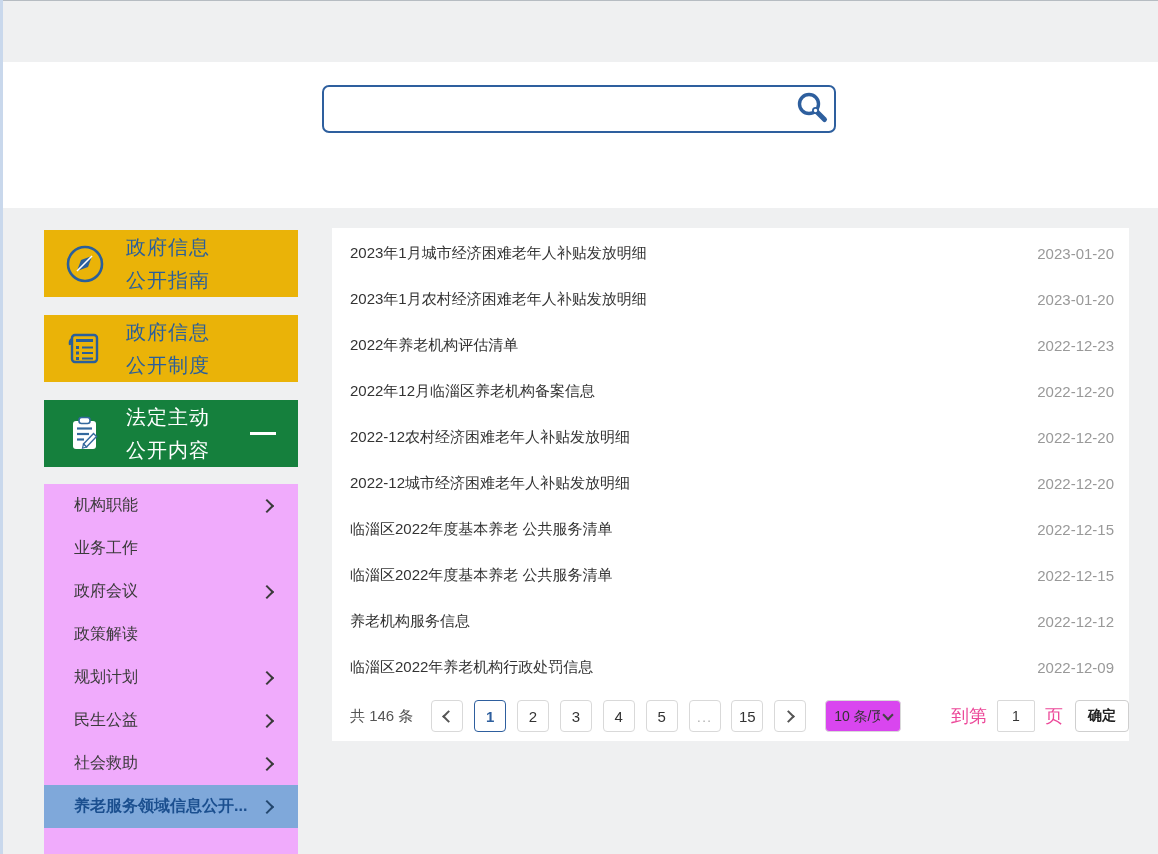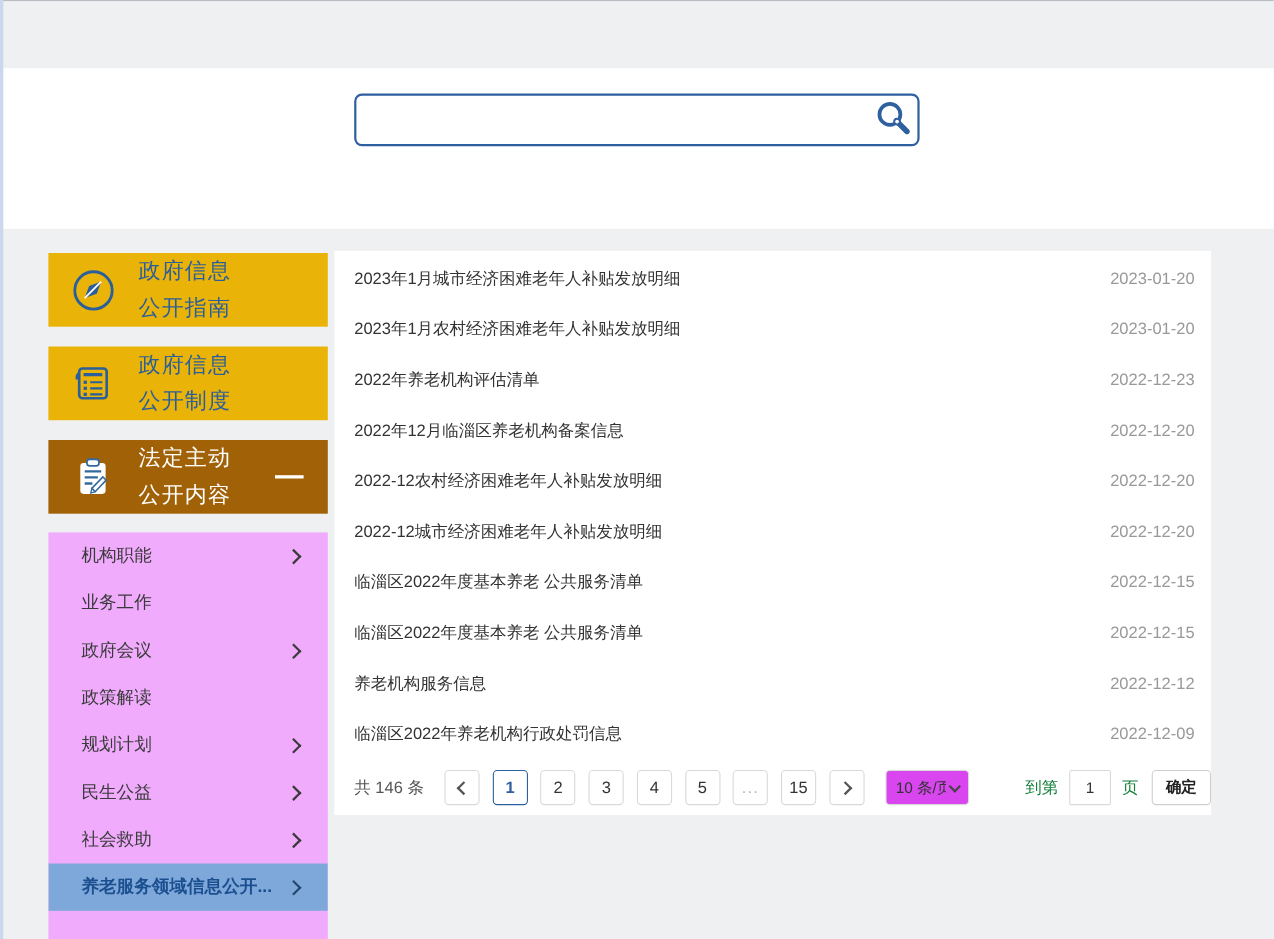--- a/index.html
+++ b/index.html
@@ -19,36 +19,36 @@
   .search-input{flex:1;border:none;outline:none;background:transparent;height:100%;
     padding:0 12px;font-size:16px;color:#333;font-family:inherit;}
   .search-btn{width:44px;height:100%;border:none;background:transparent;cursor:pointer;
     display:flex;align-items:center;justify-content:center;padding:0;}
 
   
   .side-card{position:absolute;left:44px;width:254px;height:67px;background:#eab308;
     display:flex;align-items:center;cursor:pointer;box-sizing:border-box;}
   .side-card .ic{width:46px;height:46px;margin-left:18px;flex:0 0 auto;}
   .side-card .lbl{margin-left:18px;font-size:20px;line-height:33px;color:#2a5f9b;letter-spacing:1px;}
-  .side-card.active{background:#a16207;}
+  .side-card.active{background:#15803d;}
   .side-card.active .lbl{color:#ffffff;}
   .minus-ic{position:absolute;right:22px;top:32px;width:26px;height:3px;background:#ffffff;}
 
   
   .submenu{position:absolute;left:44px;top:484px;width:254px;height:384px;background:#f0abfc;overflow:hidden;}
   .menu-item{height:43px;display:flex;align-items:center;justify-content:space-between;
     padding:0 26px 0 30px;font-size:16px;color:#3a3a3a;cursor:pointer;box-sizing:border-box;}
   .menu-item .chev{flex:0 0 auto;}
   .menu-item.active{background:#7fa8da;color:#1b4f8f;font-weight:bold;height:43px;}
   .chev{display:inline-block;width:8px;height:8px;border-top:2px solid #3a3a3a;
     border-right:2px solid #3a3a3a;transform:rotate(45deg);}
   .menu-item.active .chev{border-color:#23476e;}
 
   
-  .panel{position:absolute;left:304px;top:228px;width:797px;height:513px;background:#ffffff;}
+  .panel{position:absolute;left:332px;top:228px;width:797px;height:513px;background:#ffffff;}
   .rows{padding-top:2px;}
   .row{height:46px;display:flex;align-items:center;justify-content:space-between;
     padding:0 15px 0 18px;cursor:pointer;}
   .row .t{font-size:15px;color:#333;white-space:nowrap;overflow:hidden;}
   .row .d{font-size:15px;color:#999;flex:0 0 auto;margin-left:20px;}
 
   
   .pager{display:flex;align-items:center;height:34px;margin:9px 0 0 18px;font-size:15px;color:#555;justify-content:space-between;}
   .total{margin-right:16px;color:#555;white-space:nowrap;}
   .pbtn{min-width:32px;height:32px;box-sizing:border-box;margin-right:9px;padding:0 6px;
@@ -59,21 +59,21 @@
   .pchev{display:inline-block;width:7px;height:7px;border-top:2px solid #555;border-right:2px solid #555;}
   .pchev.left{transform:rotate(-135deg);margin-left:3px;}
   .pchev.right{transform:rotate(45deg);margin-right:3px;}
   .size-select-wrap{position:relative;margin-left:8px;margin-right:0;}
   .size-select{appearance:none;-webkit-appearance:none;width:76px;height:32px;box-sizing:border-box;
     border:1px solid #d9d9d9;border-radius:4px;background:#d946ef;font-size:14px;color:#333;
     padding:0 20px 0 8px;font-family:inherit;cursor:pointer;}
   .size-select-wrap::after{content:"";position:absolute;right:9px;top:11px;width:6px;height:6px;
     border-right:2px solid #444;border-bottom:2px solid #444;transform:rotate(45deg);pointer-events:none;}
   .goto{display:flex;align-items:center;margin-left:48px;}
-  .goto .gray{color:#15803d;font-size:15px;}
+  .goto .gray{color:#ec4899;font-size:18px;}
   .goto-input{width:38px;height:32px;box-sizing:border-box;border:1px solid #d9d9d9;border-radius:2px;
     margin:0 10px;text-align:center;font-size:14px;color:#333;font-family:inherit;outline:none;}
   .confirm-btn{height:32px;box-sizing:border-box;margin-left:12px;padding:0 12px;background:#fff;
     border:1px solid #cfcfcf;border-radius:4px;font-size:14px;font-weight:bold;color:#222;
     cursor:pointer;font-family:inherit;}
 </style>
 </head>
 <body>
 
 <div class="top-line"></div>

